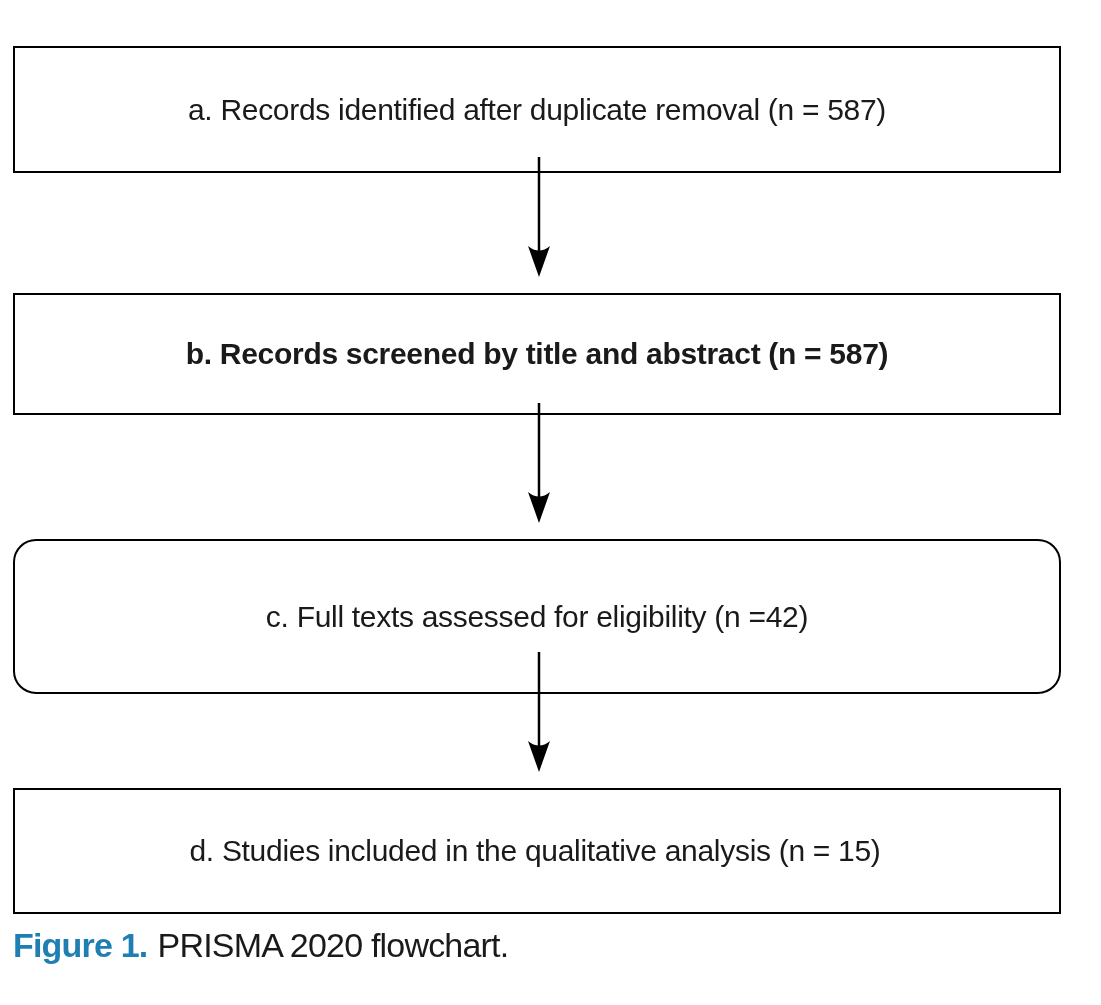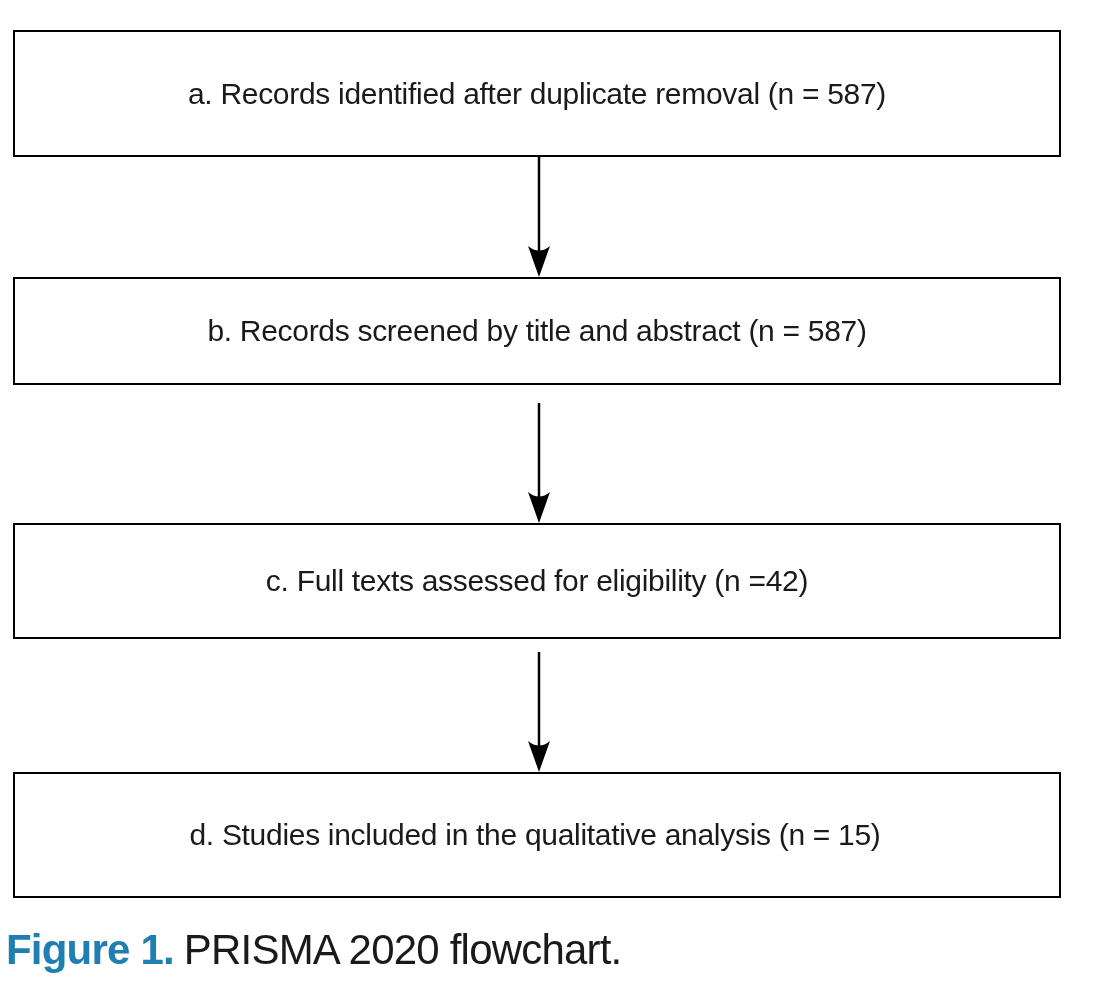--- a/index.html
+++ b/index.html
@@ -24,39 +24,40 @@
     box-sizing: border-box;
     background: #ffffff;
     display: flex;
     align-items: center;
     justify-content: center;
     text-align: center;
     font-size: 30px;
     letter-spacing: -0.3px;
     line-height: 1.25;
     padding: 0 24px;
+    margin-top: 16px;
   }
   .box-a { top: 30px;  height: 127px; }
-  .box-b { top: 277px; height: 108px; }
-  .box-c { top: 523px; height: 116px; }
+  .box-b { top: 277px; height: 122px; font-weight: bold; }
+  .box-c { top: 523px; height: 155px; border-radius: 23px; }
   .box-d { top: 772px; height: 126px; padding-left: 20px; }
   .connector {
     position: absolute;
     left: 523px;
     width: 32px;
     height: 120px;
   }
   .conn-1 { top: 157px; }
   .conn-2 { top: 403px; }
   .conn-3 { top: 652px; }
   .figure-caption {
     position: absolute;
-    left: 6px;
+    left: 13px;
     top: 926px;
-    font-size: 42px;
+    font-size: 34px;
     letter-spacing: -0.8px;
     white-space: nowrap;
   }
   .figure-label {
     font-weight: bold;
     color: #1f7fb2;
   }
   .figure-text {
     color: #1a1a1a;
     margin-left: 10px;

